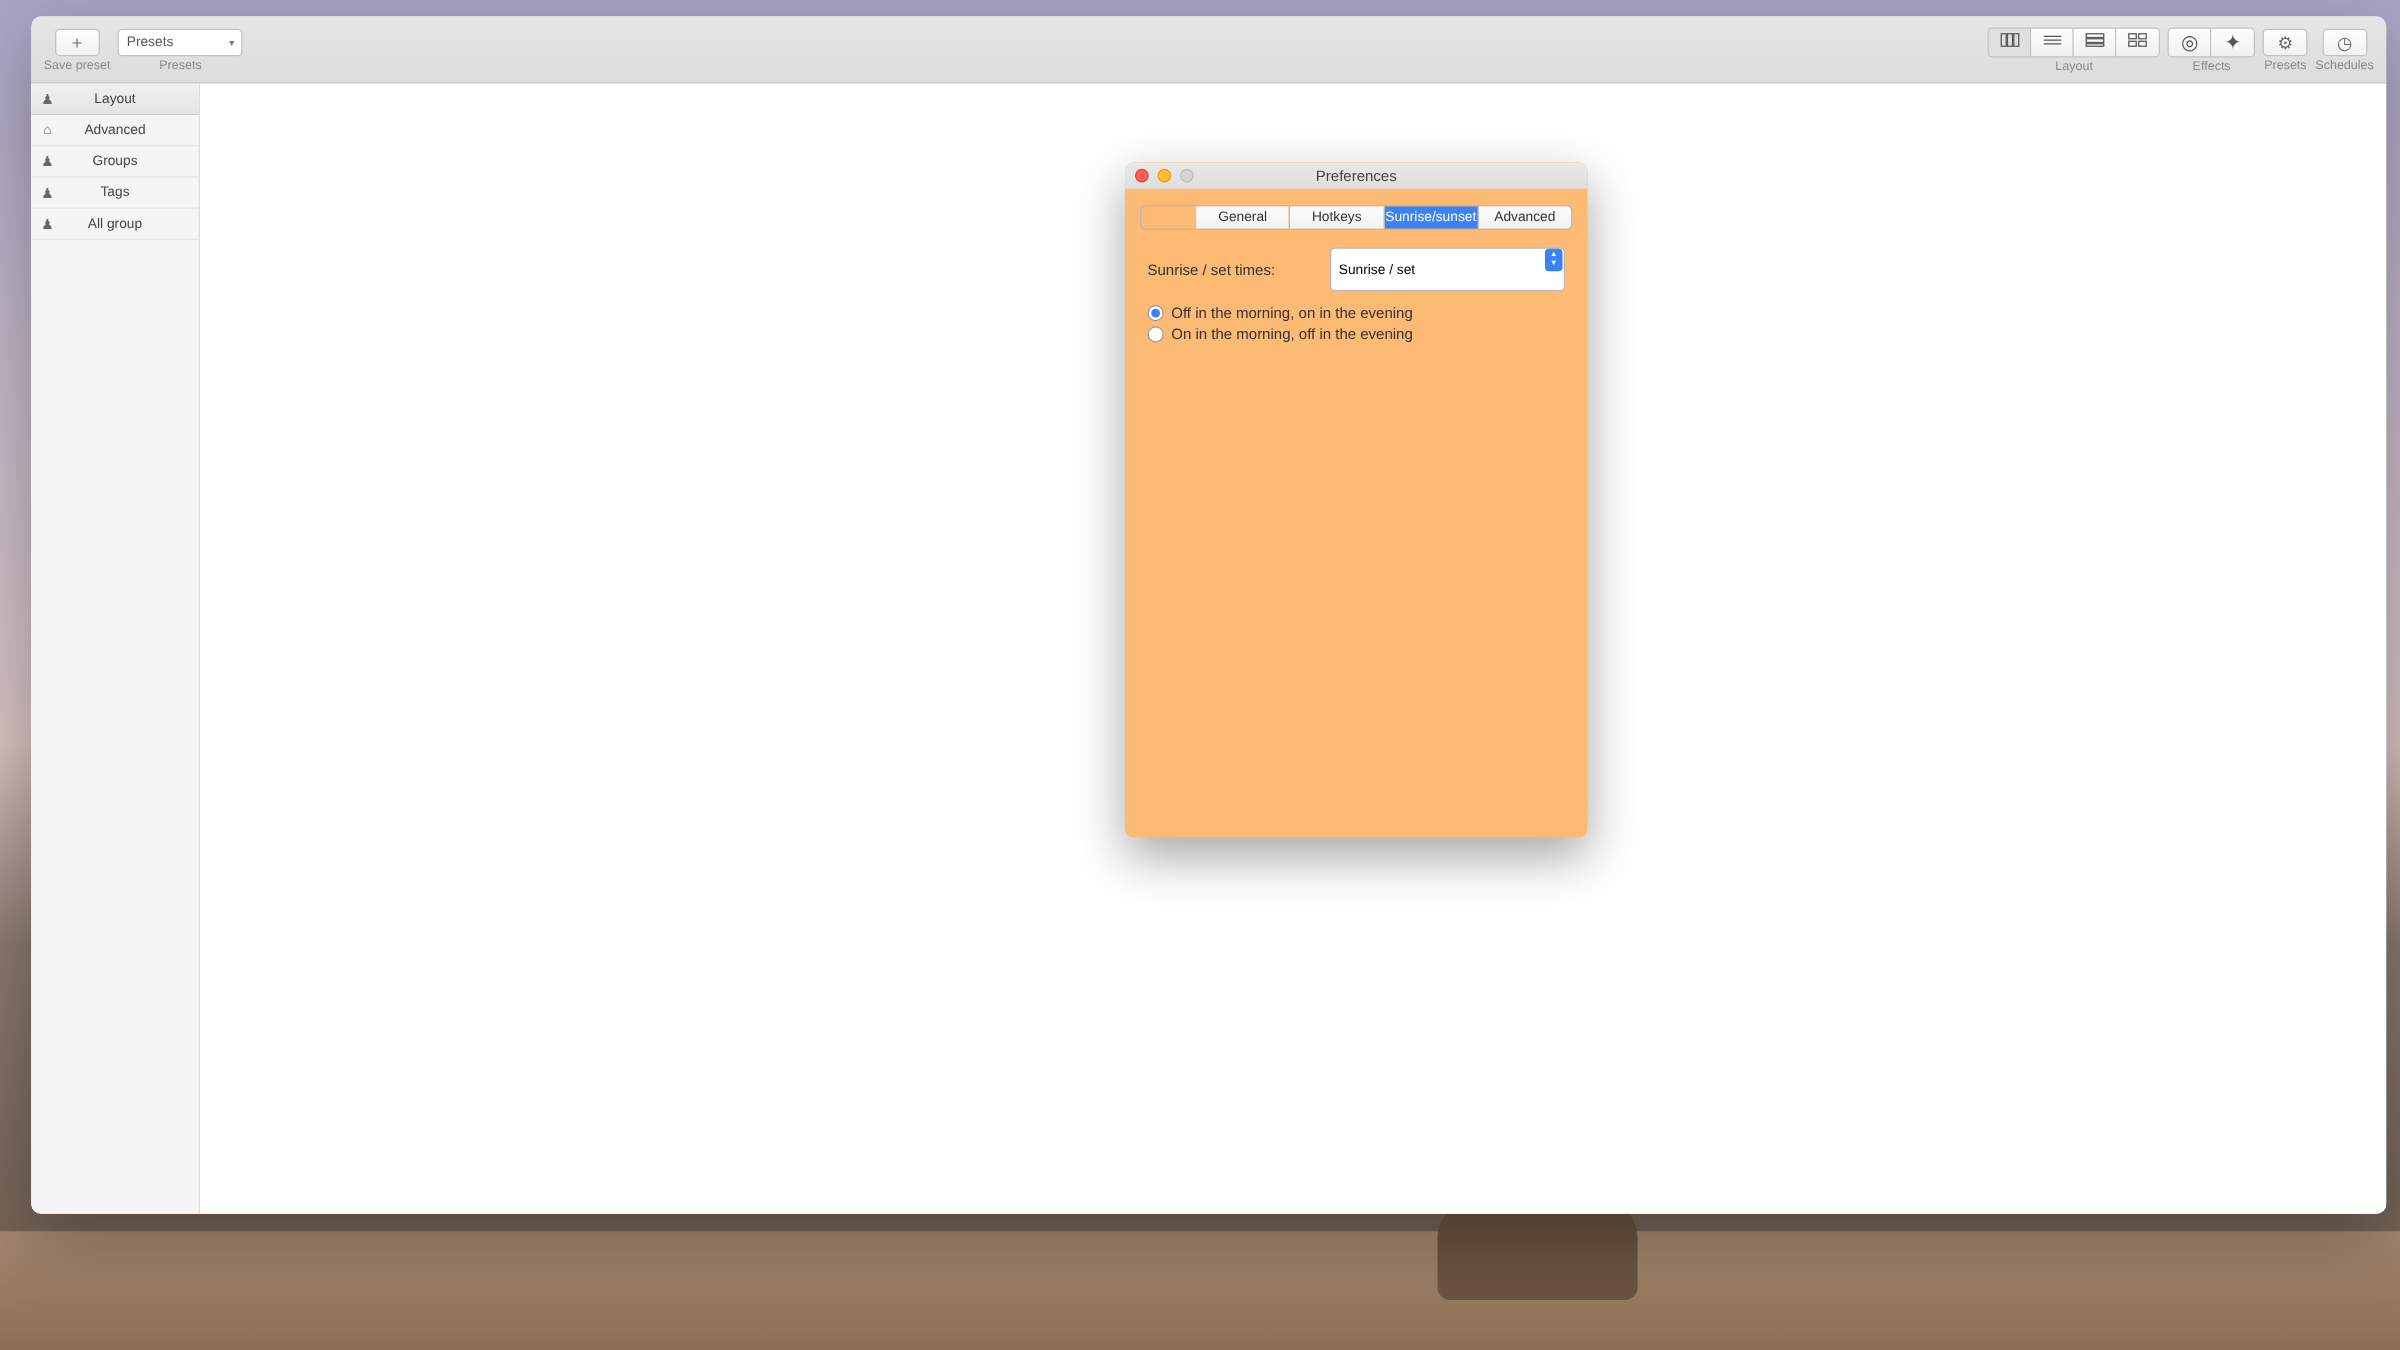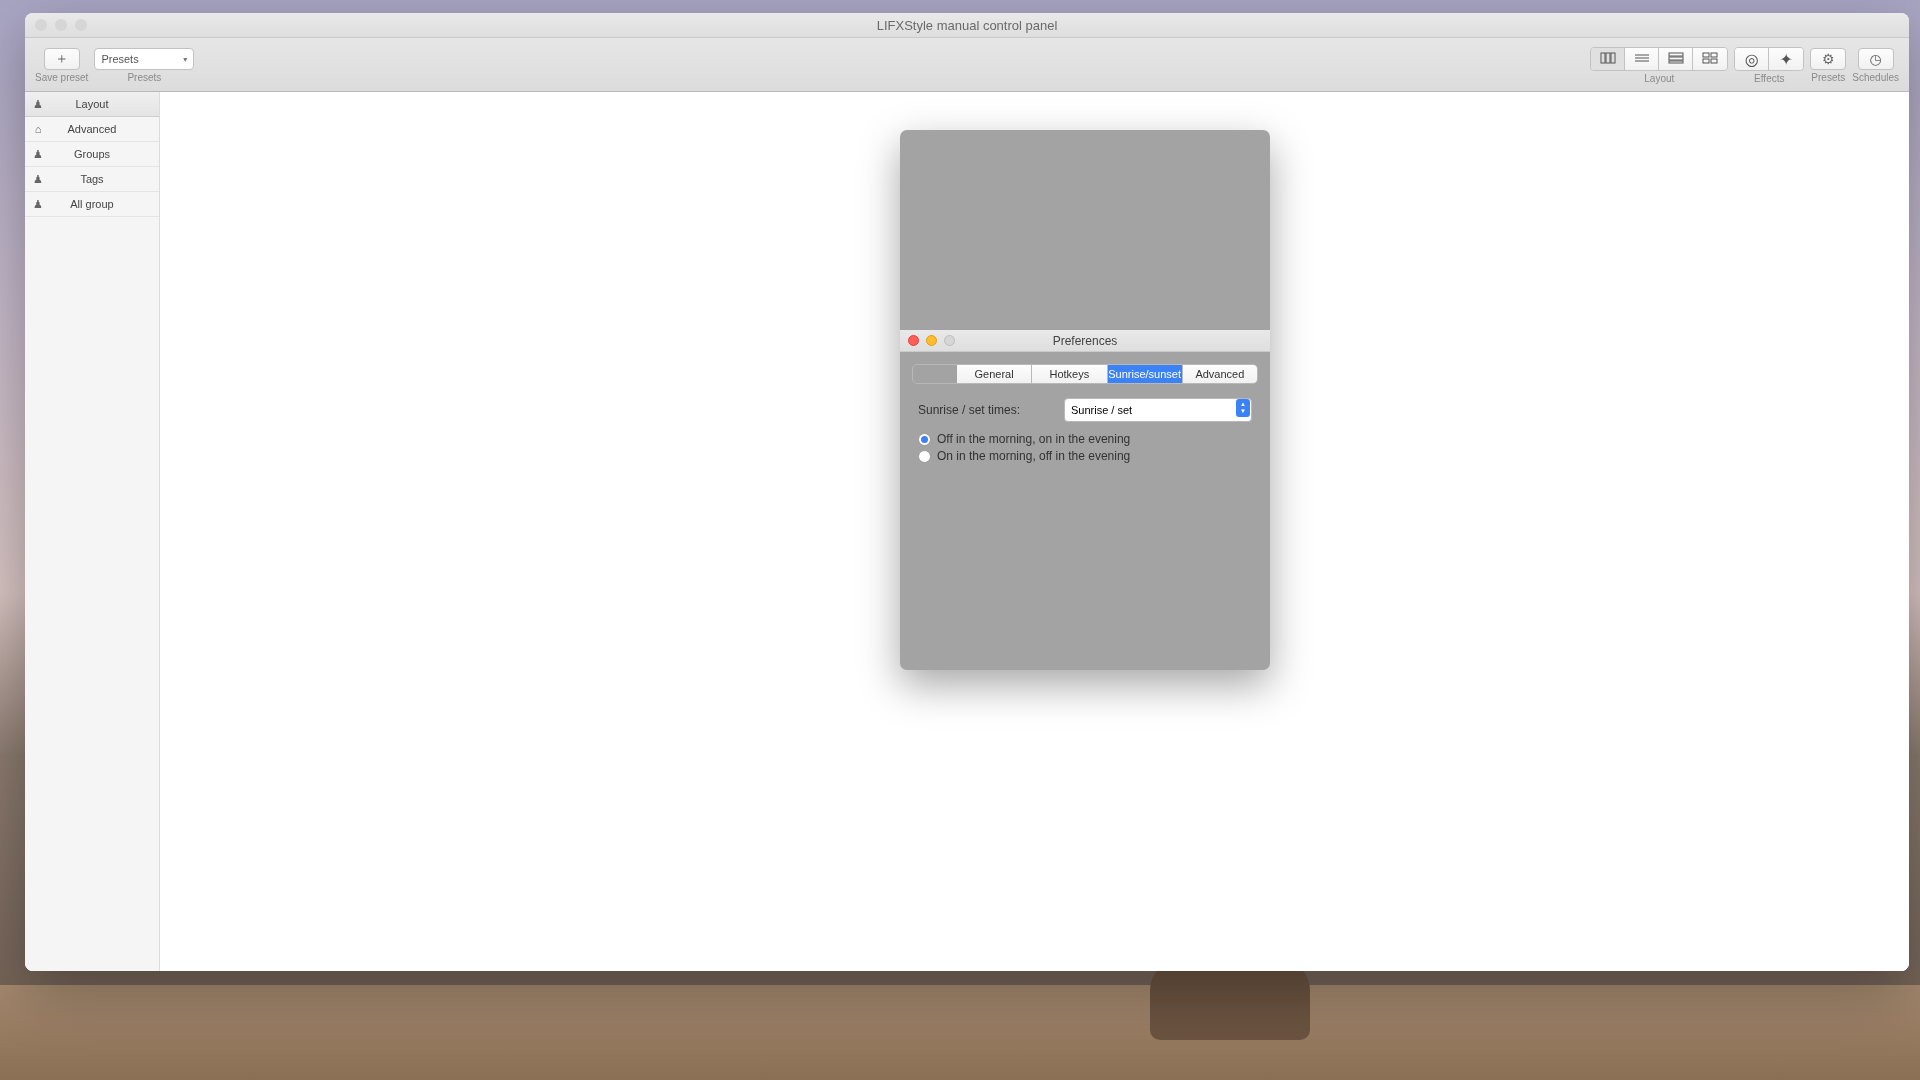--- a/index.html
+++ b/index.html
@@ -139,27 +139,26 @@
 
 .content { flex: 1; background: #ffffff; }
 
 
 .modal {
   position: absolute;
   left: 900px;
   top: 130px;
   width: 370px;
   height: 540px;
-  background: #a3a3a3;
+  background: #fdba74;
   border-radius: 7px;
   box-shadow: 0 15px 40px rgba(0,0,0,0.35);
   display: flex;
   flex-direction: column;
   overflow: hidden;
-  justify-content: center;
 }
 .modal-titlebar {
   height: 22px;
   background: linear-gradient(to bottom, #e9e9e9, #dedede);
   border-bottom: 1px solid #cacaca;
   display: flex;
   align-items: center;
   padding: 0 8px;
   position: relative;
 }
@@ -196,21 +195,21 @@
   justify-content: center;
 }
 .tab:last-child { border-right: none; }
 .tab.active { background: #3b82f6; color: #fff; }
 
 .pref-body { padding: 4px 18px; }
 .pref-row { display: flex; align-items: center; gap: 28px; margin-bottom: 10px; }
 .pref-label { font-size: 12px; color: #333; width: 118px; }
 .pref-select {
   flex: 1;
-  height: 24px;
+  height: 35px;
   background: #fff;
   border: 1px solid #b8b8b8;
   border-radius: 4px;
   font-size: 11px;
   padding: 0 6px;
   display: flex;
   align-items: center;
   justify-content: space-between;
   position: relative;
 }
@@ -252,28 +251,20 @@
   border-radius: 30px 30px 10px 10px;
 }
 </style>
 </head>
 <body>
 
 <div class="horizon"></div>
 <div class="rock"></div>
 
 <div class="main-window">
-  <div class="titlebar">
-    <div class="traffic-lights">
-      <div class="light close"></div>
-      <div class="light min"></div>
-      <div class="light max"></div>
-    </div>
-    <div class="window-title">LIFXStyle manual control panel</div>
-  </div>
 
   <div class="toolbar">
     <div class="tb-group">
       <div class="tb-btn">
         <span>＋</span>
       </div>
       <div class="tb-label">Save preset</div>
     </div>
 
     <div class="tb-group">

